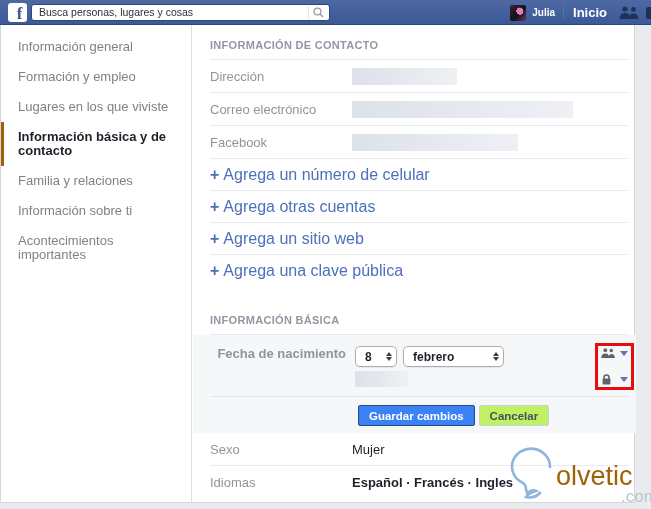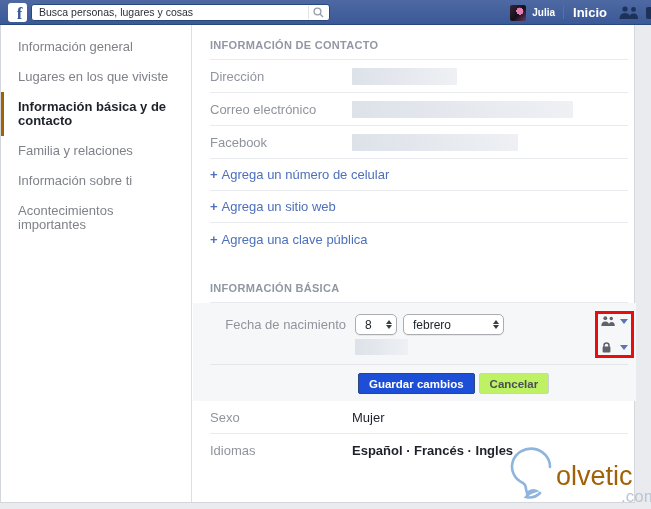--- a/index.html
+++ b/index.html
@@ -98,28 +98,28 @@
     background:linear-gradient(90deg,#dcе1e9,#e2e6ec 30%,#eef0f4);
     background:linear-gradient(90deg,#dde2e9,#eef0f4); }
   .blur-1 { width:105px; }
   .blur-2 { width:221px; }
   .blur-3 { width:166px; }
   .add-row {
     margin-left:17px; margin-right:8px; height:32px;
     display:flex; align-items:center; border-bottom:1px solid #e9eaed;
   }
   .add-row.last { border-bottom:none; }
-  .add-link { font-size:13px; color:#4c70ba; text-decoration:none; cursor:pointer; }
+  .add-link { font-size:16px; color:#4c70ba; text-decoration:none; cursor:pointer; }
   .plus { font-weight:bold; margin-right:4px; }
 
   .sec-title.basic { margin-top:27px; }
 
   
   .edit-panel { position:relative; background:#f6f7f8; height:98px; }
-  .edit-row { display:flex; align-items:center; padding-top:11px; }
+  .edit-row { display:flex; align-items:flex-start; padding-top:11px;font-weight:bold; }
   .edit-lbl {
     width:153px; flex:0 0 auto; text-align:right; margin-right:9px;
     font-size:13px; color:#90949c;
   }
   .mac-select {
     height:21px; background:#fff; border:1px solid #abadb3; border-radius:5px;
     box-shadow:0 1px 0 rgba(0,0,0,.06);
     display:inline-flex; align-items:center; padding:0 4px 0 9px;
     font-size:12px; color:#1d2129; cursor:pointer; margin-right:6px;
   }
@@ -144,21 +144,21 @@
   .priv-row { display:flex; align-items:center; justify-content:space-between; cursor:pointer; }
   .caret { width:0; height:0; border-left:4px solid transparent; border-right:4px solid transparent; border-top:5px solid #5b74b5; }
   .divider-btn {
     position:absolute; left:17px; right:8px; top:61px; height:1px; background:#e5e6e9;
   }
   .btn-row { position:absolute; left:165px; top:70px; display:flex; gap:4px; }
   .btn {
     height:21px; font-family:"Liberation Sans",sans-serif; font-size:11.5px;
     font-weight:bold; border-radius:2px; cursor:pointer; padding:0 10px;
   }
-  .btn.save { background:#1d4ed8; border:1px solid #29487d; color:#fff; }
+  .btn.save { background:#3b82f6; border:1px solid #29487d; color:#fff; }
   .btn.cancel { background:#bef264; border:1px solid #ccd0d5; color:#4b4f56; }
 
   .info-row.tall { height:33px; }
   .info-row.last { border-bottom:none; align-items:flex-start; padding-top:9px; height:55px; }
 
   
   .watermark { position:absolute; left:504px; top:447px; width:145px; height:56px; pointer-events:none; }
   .wm-text {
     position:absolute; left:52px; top:14px;
     font-size:27px; color:#a16207; letter-spacing:0;
@@ -198,20 +198,21 @@
       </g>
     </svg>
     <span class="nav-sliver"></span>
   </div>
 </div>
 
 <div class="card">
 
   <div class="sidebar">
     <div class="side-item">Información general</div>
+    <div class="side-item">Formación y empleo</div>
     <div class="side-item">Lugares en los que viviste</div>
     <div class="side-item active">Información básica y de contacto</div>
     <div class="side-item">Familia y relaciones</div>
     <div class="side-item">Información sobre ti</div>
     <div class="side-item">Acontecimientos importantes</div>
   </div>
 
   <div class="content">
 
     <div class="sec-title">INFORMACIÓN DE CONTACTO</div>
@@ -224,20 +225,23 @@
       <span class="lbl">Correo electrónico</span>
       <span class="blur-val blur-2"></span>
     </div>
     <div class="info-row">
       <span class="lbl">Facebook</span>
       <span class="blur-val blur-3"></span>
     </div>
 
     <div class="add-row">
       <a class="add-link"><span class="plus">+</span><span>Agrega un número de celular</span></a>
+    </div>
+    <div class="add-row">
+      <a class="add-link"><span class="plus">+</span><span>Agrega otras cuentas</span></a>
     </div>
     <div class="add-row">
       <a class="add-link"><span class="plus">+</span><span>Agrega un sitio web</span></a>
     </div>
     <div class="add-row last">
       <a class="add-link"><span class="plus">+</span><span>Agrega una clave pública</span></a>
     </div>
 
     <div class="sec-title basic">INFORMACIÓN BÁSICA</div>
 

